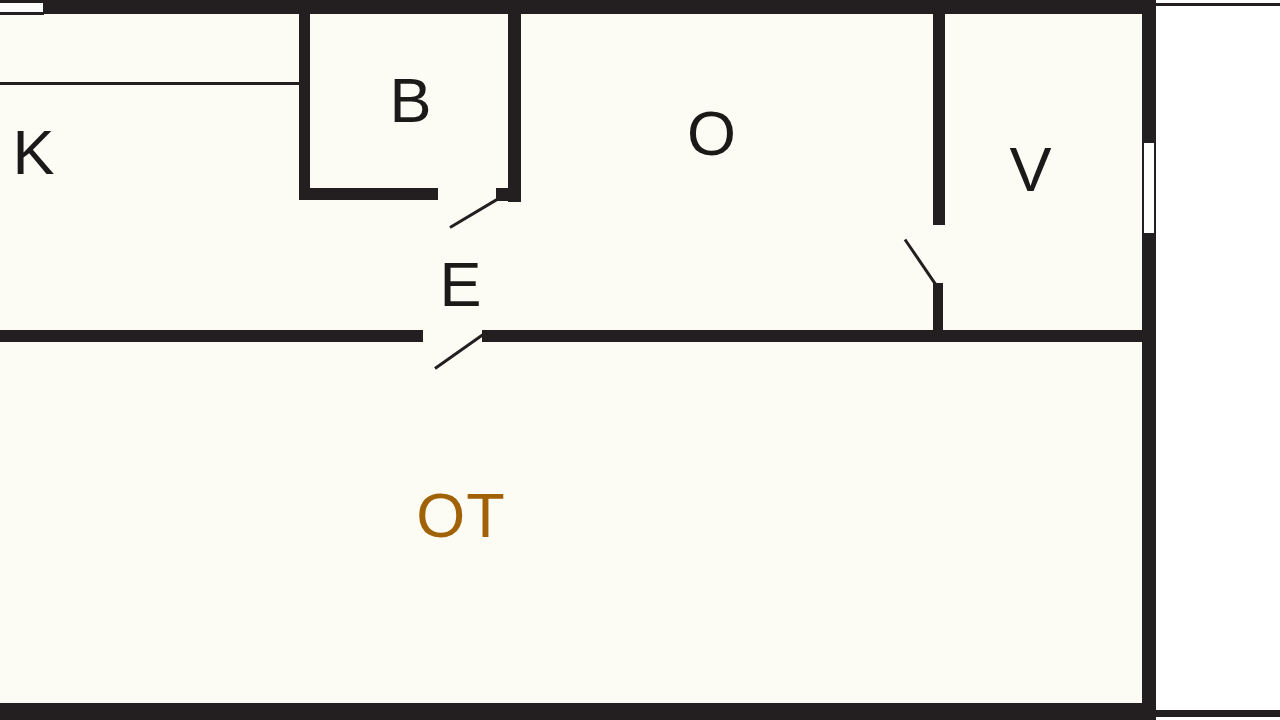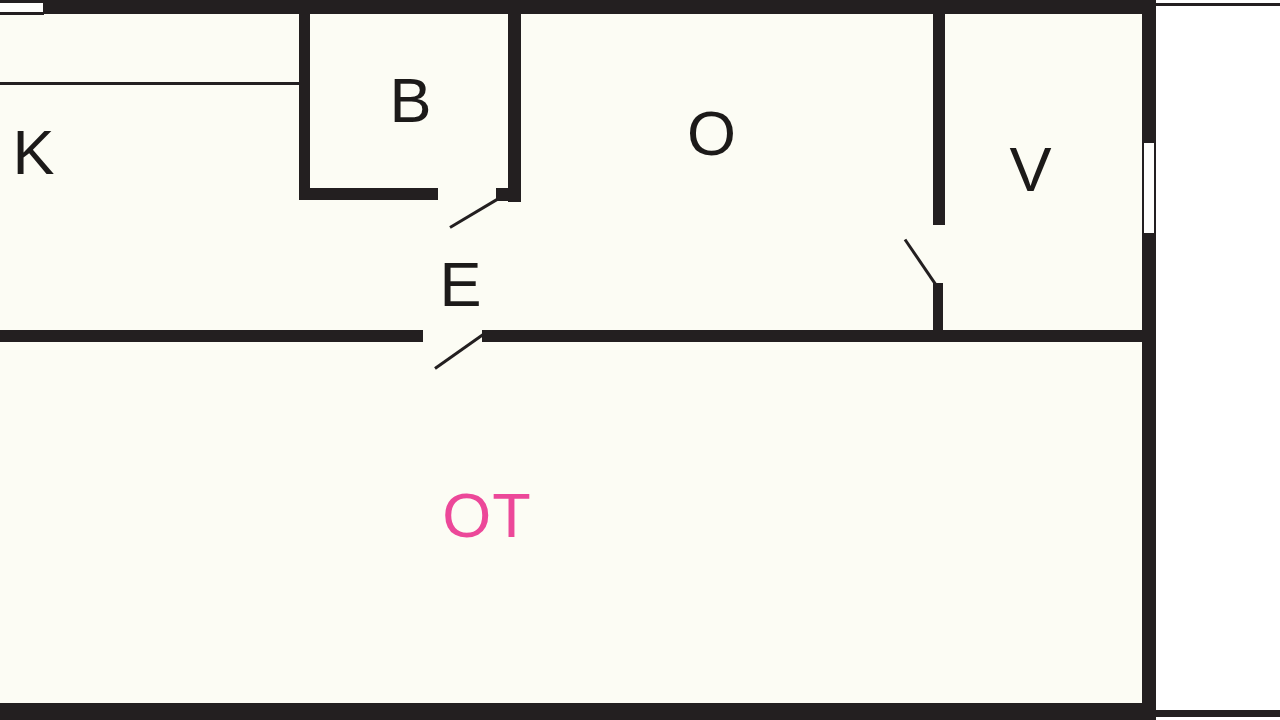--- a/index.html
+++ b/index.html
@@ -73,15 +73,15 @@
       <div class="swing" style="left: 450px; top: 226px; width: 55px; background: rgb(35, 31, 32); transform: rotate(-30.8deg);"></div>
       <div class="swing" style="left: 435px; top: 367px; width: 59px; background: rgb(35, 31, 32); transform: rotate(-35.3deg);"></div>
       <div class="swing" style="left: 905px; top: 238px; width: 57px; background: rgb(35, 31, 32); transform: rotate(55.7deg);"></div>
     </div>
   <div id="labels-layer">
       <div class="room-label" style="left: 34px; top: 155px; color: rgb(28, 26, 25);">K</div>
       <div class="room-label" style="left: 411px; top: 103px; color: rgb(28, 26, 25);">B</div>
       <div class="room-label" style="left: 712px; top: 136px; color: rgb(28, 26, 25);">O</div>
       <div class="room-label" style="left: 1031px; top: 172px; color: rgb(28, 26, 25);">V</div>
       <div class="room-label" style="left: 461px; top: 287px; color: rgb(28, 26, 25);">E</div>
-      <div class="room-label" style="left: 487px; top: 518px; color: #ec4899;">OT</div>
+      <div class="room-label" style="left: 461px; top: 518px; color: #a16207;">OT</div>
     </div>
 </div>
 
 </body></html>

